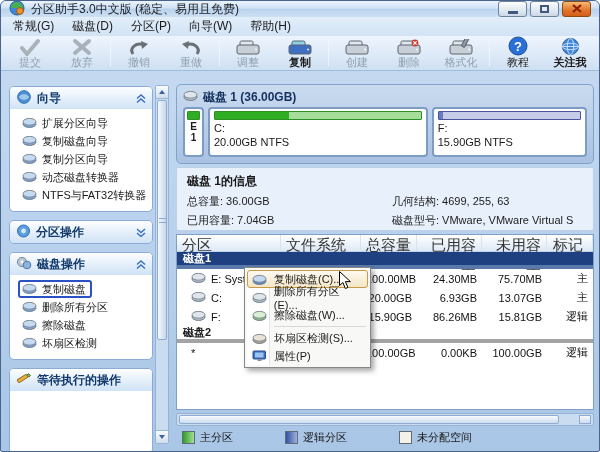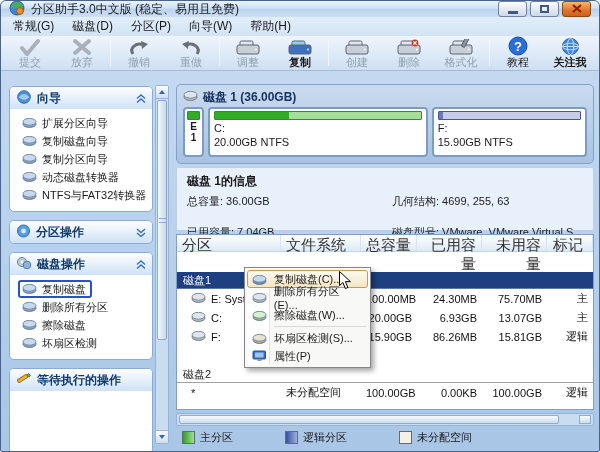--- a/index.html
+++ b/index.html
@@ -64,31 +64,31 @@
     background:linear-gradient(180deg,#cadbef,#a9c2e2);}
   .ov-header{ display:flex; align-items:center; gap:5px; height:20px; font-weight:bold; color:#15315e;}
   .ov-blocks{ display:flex; gap:4px; height:50px;}
   .ov-block{ background:#fff; border:2px solid #7d9cc4; border-radius:4px; padding:2px 4px; overflow:hidden;}
   .ov-block.mini{ width:21px; padding:2px 2px; text-align:center; font-size:10px; font-weight:bold; line-height:11px;}
   .ov-bar{ height:9px; border-radius:1px; margin-bottom:1px;}
   .ov-name{ font-size:11px; line-height:14px;}
   
   .diskinfo{ border:1px solid #bed0e8; background:#e7f0fb; height:64px; padding:5px 10px; border-radius:2px;}
   .di-title{ font-weight:bold; margin-bottom:4px;}
-  .di-grid{ display:grid; grid-template-columns:205px 1fr; row-gap:16px; font-size:11px; color:#222;}
+  .di-grid{ display:grid; grid-template-columns:205px 1fr; row-gap:4px; font-size:11px; color:#222;}
   
   .table-wrap{ flex:1; border:1px solid #7f9fc6; background:#fff; overflow:hidden; display:flex; flex-direction:column;}
   .t-header{ display:flex; height:17px; background:linear-gradient(180deg,#ffffff,#dde9f6);
     border-bottom:1px solid #c2d4ea; font-size:15px; color:#333;}
   .th-cell{ padding:1px 5px; border-right:1px solid #d7e3f2; }
   .c1{width:104px;} .c2{width:80px;} .c3{width:56px; text-align:right;}
   .c4{width:65px; text-align:right;} .c5{width:65px; text-align:right;}
   .c6{flex:1; text-align:right; padding-right:9px;}
-  .row-group{ height:17px; margin-top:20px; display:flex; align-items:center; padding-left:6px;
-    font-size:11px; font-weight:normal; border-bottom:1px solid #a3a3a3;}
+  .row-group{ height:17px; margin-top:0; display:flex; align-items:center; padding-left:6px;
+    font-size:11px; font-weight:bold; border-bottom:4px solid #a3a3a3;}
   .row-group.selected{ background:#1e3f80; color:#fff; border-bottom-color:#5a79ab;}
   .row-part{ height:19px; display:flex; align-items:center; font-size:11px; color:#111;}
   .row-part .c1{ display:flex; align-items:center; gap:5px; padding-left:14px;}
   .cell{ padding:0 5px; white-space:nowrap; overflow:hidden;}
   
   .hscroll{ height:13px; background:#cadcf0; border:1px solid #96b2d4; position:relative; border-radius:2px;}
   .h-thumb{ position:absolute; top:1px; bottom:1px; left:2px; right:34px;
     background:linear-gradient(180deg,#f6fafd,#ccdcee); border:1px solid #8fabd0; border-radius:2px;}
   .h-corner{ position:absolute; top:1px; bottom:1px; right:2px; width:12px;
     background:linear-gradient(180deg,#f6fafd,#ccdcee); border:1px solid #8fabd0;}

